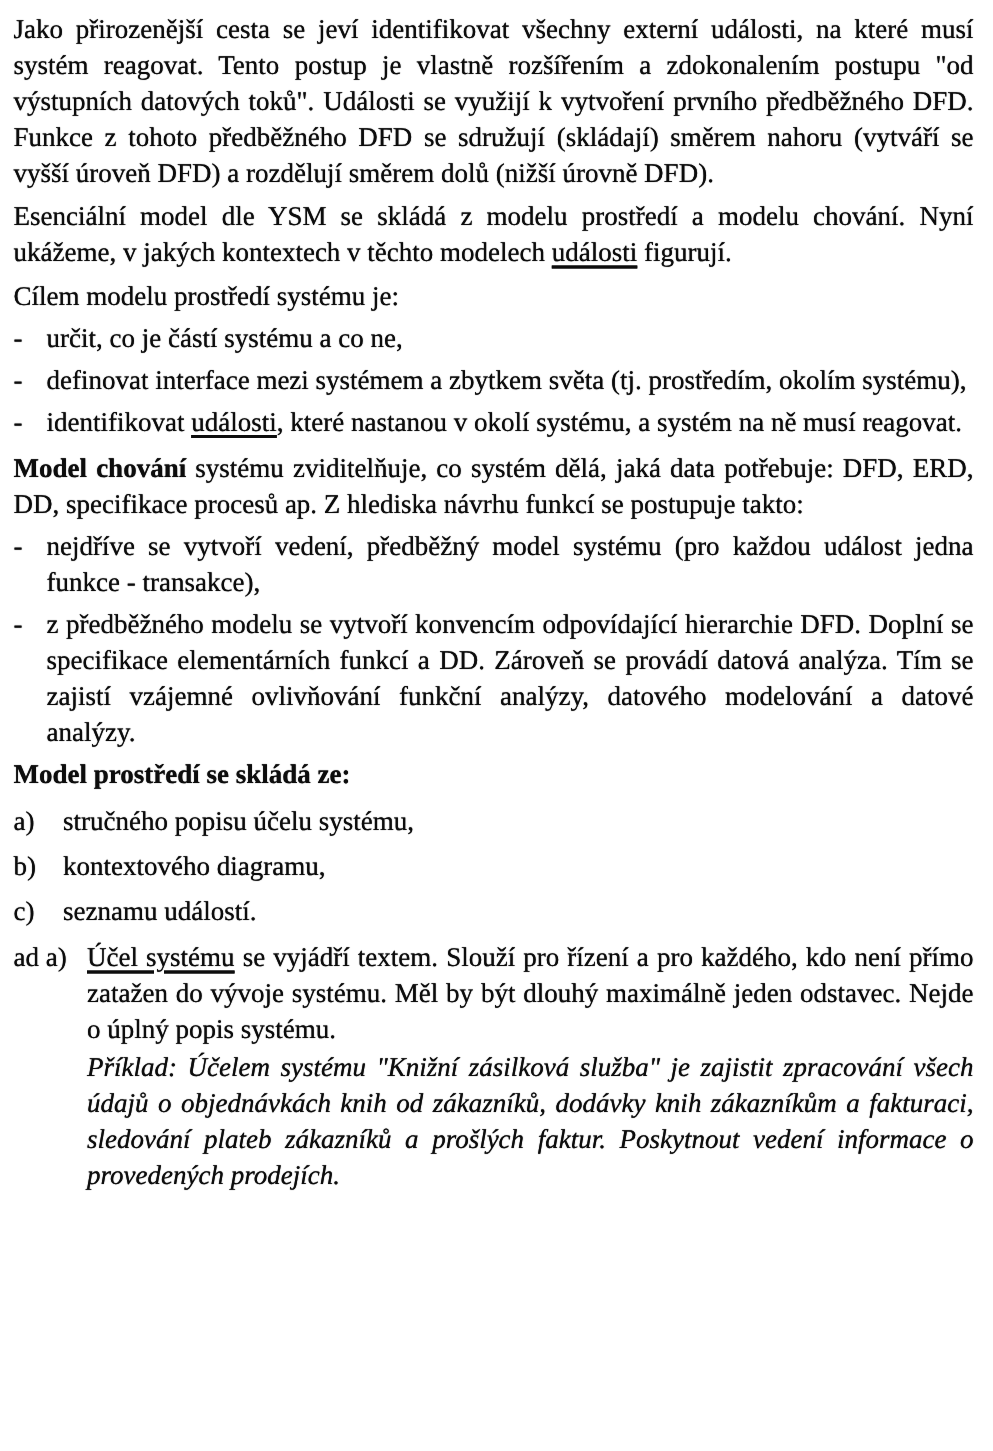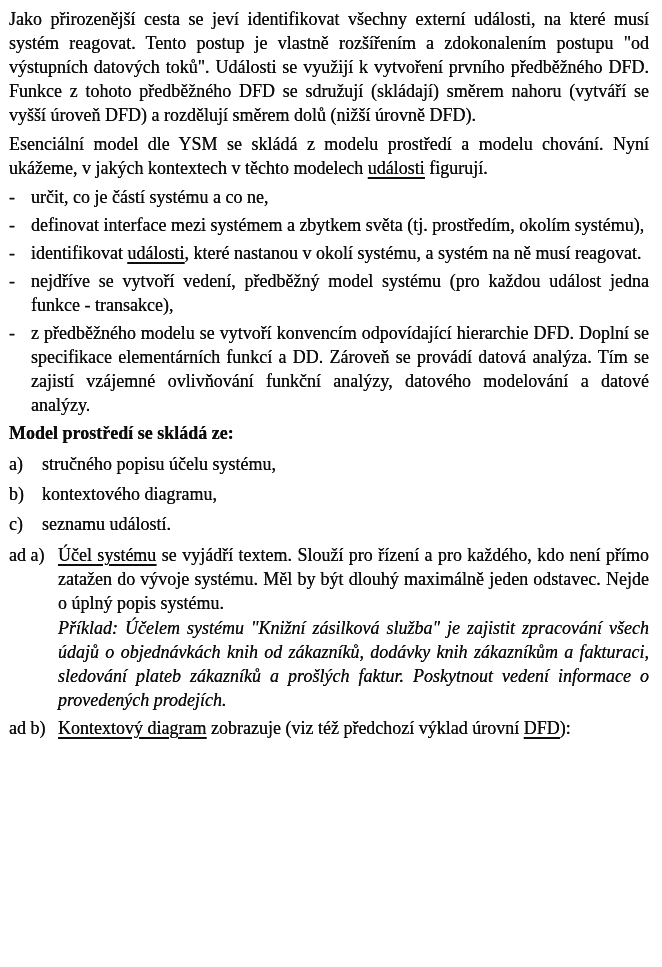--- a/index.html
+++ b/index.html
@@ -60,36 +60,38 @@
 </style>
 </head>
 <body>
 
 <div class="page">
 
   <p class="para">Jako přirozenější cesta se jeví identifikovat všechny externí události, na které musí systém reagovat. Tento postup je vlastně rozšířením a zdokonalením postupu "od výstupních datových toků". Události se využijí k vytvoření prvního předběžného DFD. Funkce z tohoto předběžného DFD se sdružují (skládají) směrem nahoru (vytváří se vyšší úroveň DFD) a rozdělují směrem dolů (nižší úrovně DFD).</p>
 
   <p class="para"><span>Esenciální model dle YSM se skládá z modelu prostředí a modelu chování. Nyní ukážeme, v jakých kontextech v těchto modelech </span><span class="u">události</span><span> figurují.</span></p>
 
+  <p class="para tight">Cílem modelu prostředí systému je:</p>
 
   <div class="dash-list">
     <div class="hang dash">
       <span class="marker">-</span>
       <span class="body">určit, co je částí systému a co ne,</span>
     </div>
     <div class="hang dash">
       <span class="marker">-</span>
       <span class="body">definovat interface mezi systémem a zbytkem světa (tj. prostředím, okolím systému),</span>
     </div>
     <div class="hang dash">
       <span class="marker">-</span>
       <span class="body"><span>identifikovat </span><span class="u">události</span><span>, které nastanou v okolí systému, a systém na ně musí reagovat.</span></span>
     </div>
   </div>
 
+  <p class="para tight group-gap"><span class="b">Model chování</span><span> systému zviditelňuje, co systém dělá, jaká data potřebuje: DFD, ERD, DD, specifikace procesů ap. Z hlediska návrhu funkcí se postupuje takto:</span></p>
 
   <div class="dash-list">
     <div class="hang dash">
       <span class="marker">-</span>
       <span class="body">nejdříve se vytvoří vedení, předběžný model systému (pro každou událost jedna funkce - transakce),</span>
     </div>
     <div class="hang dash">
       <span class="marker">-</span>
       <span class="body">z předběžného modelu se vytvoří konvencím odpovídající hierarchie DFD. Doplní se specifikace elementárních funkcí a DD. Zároveň se provádí datová analýza. Tím se zajistí vzájemné ovlivňování funkční analýzy, datového modelování a datové analýzy.</span>
     </div>
@@ -113,18 +115,14 @@
   </div>
 
   <div class="hang ad group-gap">
     <span class="marker">ad a)</span>
     <span class="body">
       <span><span class="u">Účel systému</span><span> se vyjádří textem. Slouží pro řízení a pro každého, kdo není přímo zatažen do vývoje systému. Měl by být dlouhý maximálně jeden odstavec. Nejde o úplný popis systému.</span></span>
       <span class="example" style="display:block">Příklad: Účelem systému "Knižní zásilková služba" je zajistit zpracování všech údajů o objednávkách knih od zákazníků, dodávky knih zákazníkům a fakturaci, sledování plateb zákazníků a prošlých faktur. Poskytnout vedení informace o provedených prodejích.</span>
     </span>
   </div>
 
-  <div class="hang ad">
-    <span class="marker">ad b)</span>
-    <span class="body"><span class="u">Kontextový diagram</span><span> zobrazuje (viz též předchozí výklad úrovní </span><span class="u">DFD</span><span>):</span></span>
-  </div>
 
 </div>
 
 </body></html>

